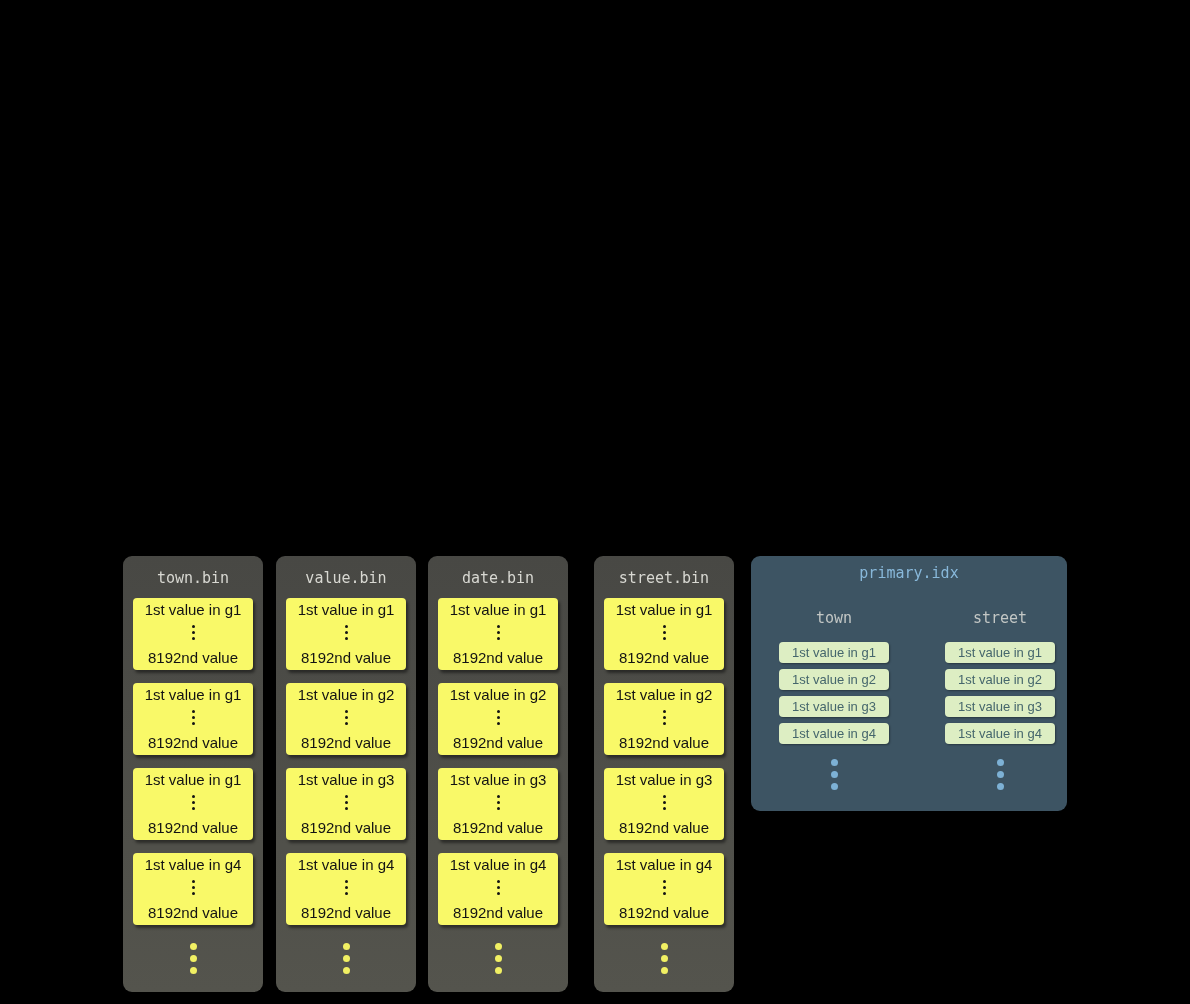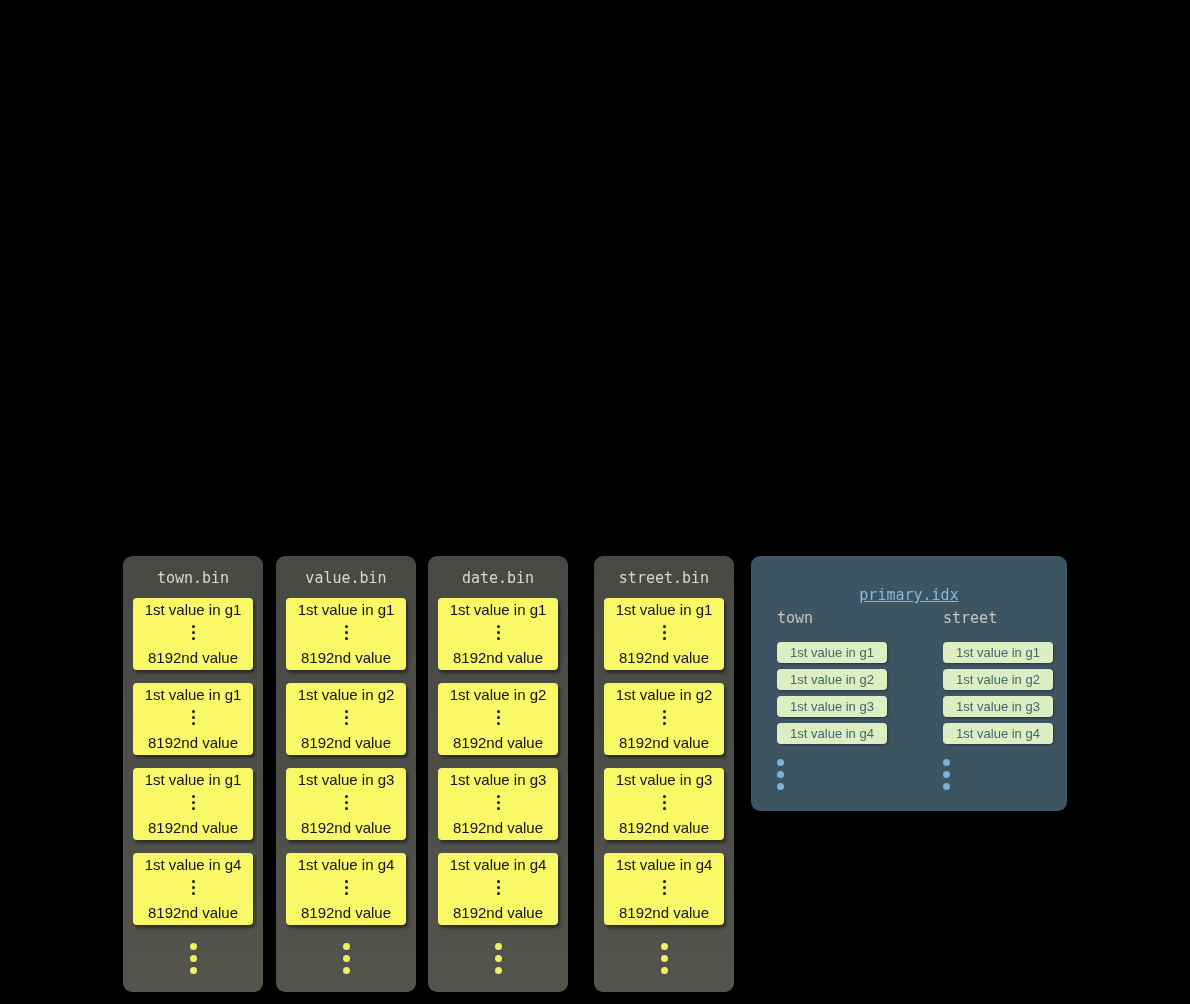--- a/index.html
+++ b/index.html
@@ -34,23 +34,23 @@
   .vdots i { width:3px; height:3px; border-radius:50%; background:#131313; display:block; }
   .bin-dots { display:flex; flex-direction:column; gap:5px; margin-top:5px; }
   .bin-dots i { width:7px; height:7px; border-radius:50%; background:#f1f063; display:block; }
   .idx {
     position:absolute; left:751px; top:556px; width:316px; height:255px;
     background:#3d5463; border-radius:9px;
   }
   .idx-title {
     font-family:"DejaVu Sans Mono", monospace;
     font-size:15px; font-weight:normal; color:#88b8da;
-    text-align:center; padding-top:30px;text-decoration:underline;
-  }
-  .idx-col { position:absolute; top:53px; width:114px; display:flex; flex-direction:column; align-items:flex-start; }
+    text-align:center; padding-top:8px;
+  }
+  .idx-col { position:absolute; top:53px; width:114px; display:flex; flex-direction:column; align-items:center; }
   .idx-col.col-town { left:26px; }
   .idx-col.col-street { left:192px; }
   .idx-label {
     font-family:"DejaVu Sans Mono", monospace;
     font-size:15px; font-weight:normal; color:#c3c7c5; margin-bottom:15px;
   }
   .idx-entry {
     width:110px; height:21px; margin-bottom:6px;
     background:#ddeec3; border-radius:4px;
     font-size:13px; line-height:21px; text-align:center; color:#45666c;

